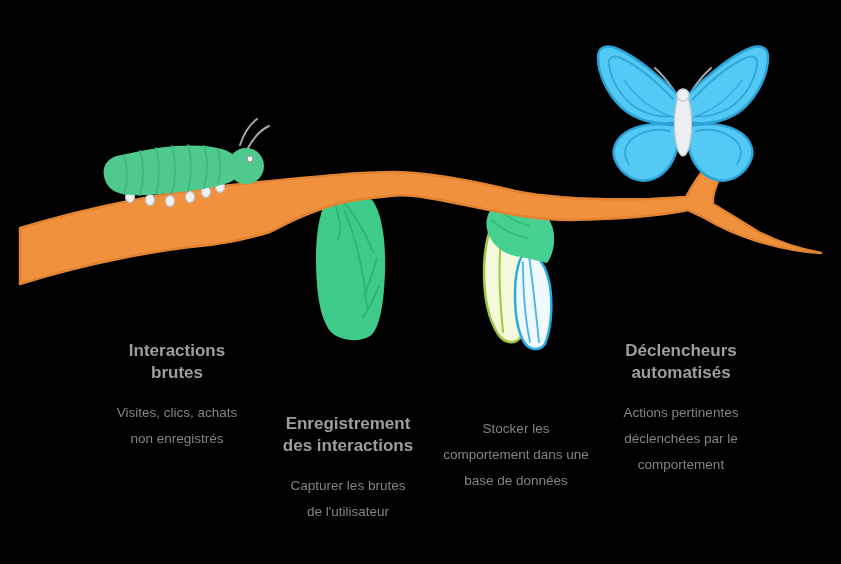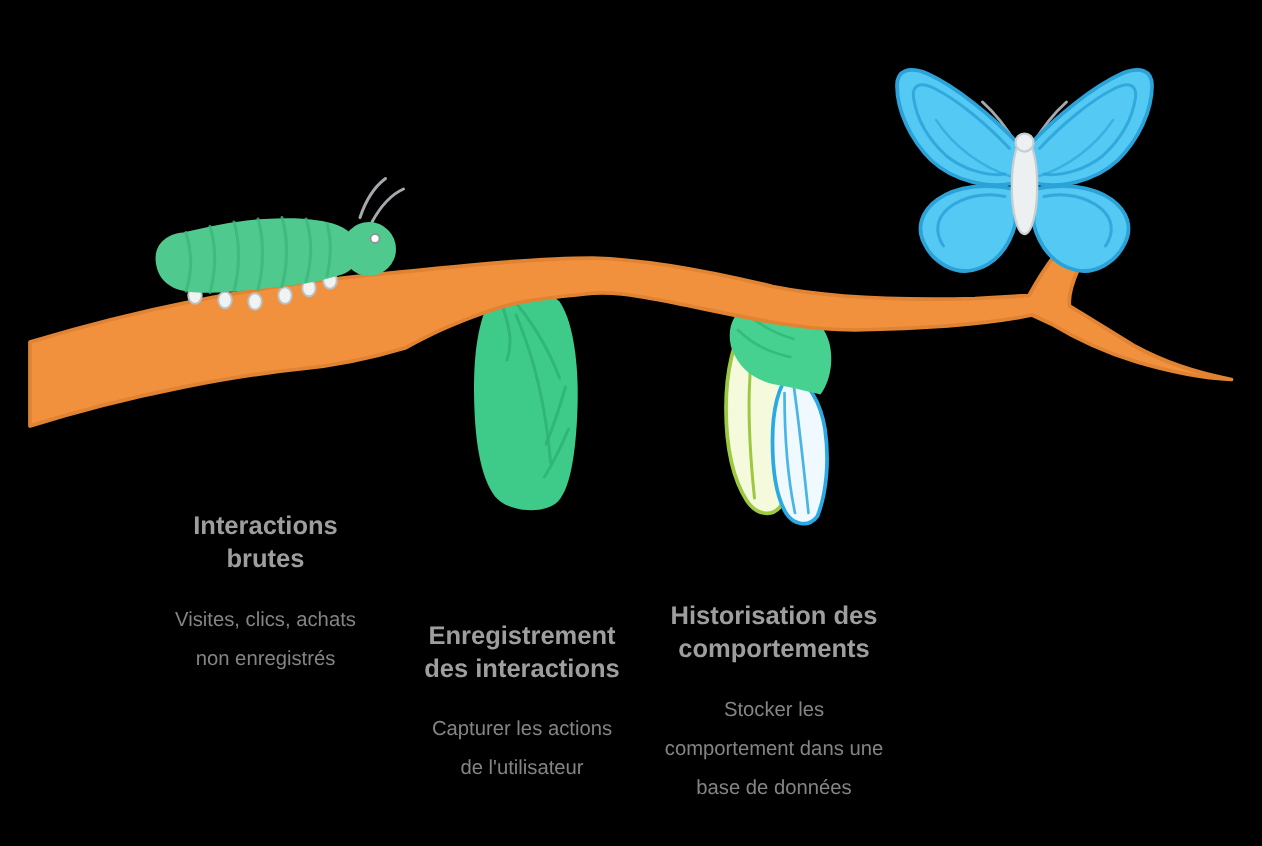--- a/index.html
+++ b/index.html
@@ -156,26 +156,31 @@
   <div class="stage-label" id="label-0">
     <div class="stage-title">Interactions
 brutes</div>
     <div class="stage-desc">Visites, clics, achats
 non enregistrés</div>
   </div>
 
   <div class="stage-label" id="label-1">
     <div class="stage-title">Enregistrement
 des interactions</div>
-    <div class="stage-desc">Capturer les actions
+    <div class="stage-desc">Capturer les brutes
 de l'utilisateur</div>
   </div>
 
   <div class="stage-label" id="label-2">
-    <div class="stage-title">Historisation des
-comportements</div>
     <div class="stage-desc">Stocker les
 comportement dans une
 base de données</div>
   </div>
 
+  <div class="stage-label" id="label-3">
+    <div class="stage-title">Déclencheurs
+automatisés</div>
+    <div class="stage-desc">Actions pertinentes
+déclenchées par le
+comportement</div>
+  </div>
 
 </div>
 
 </body></html>

